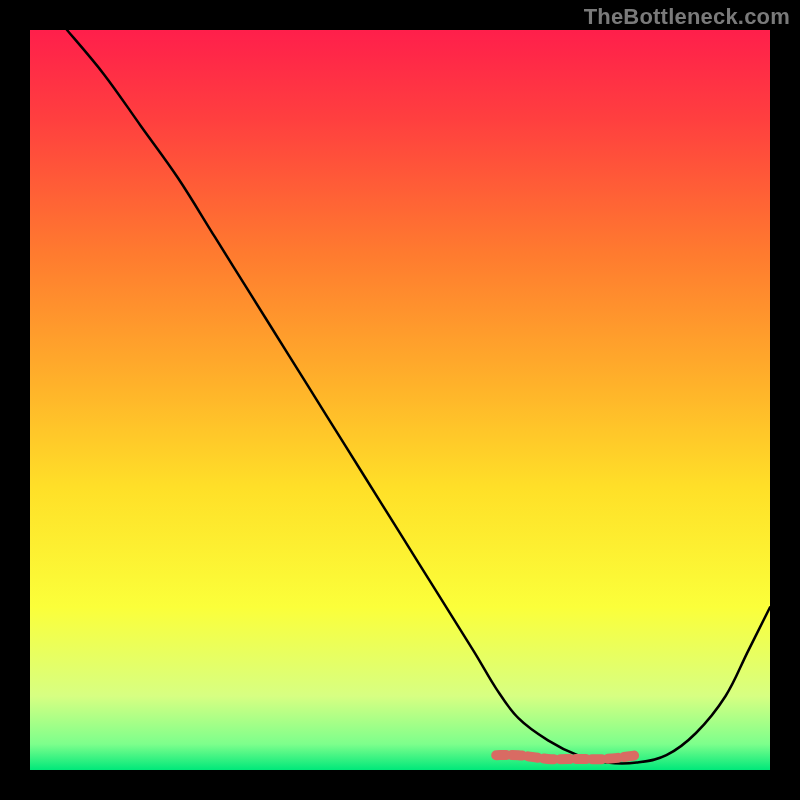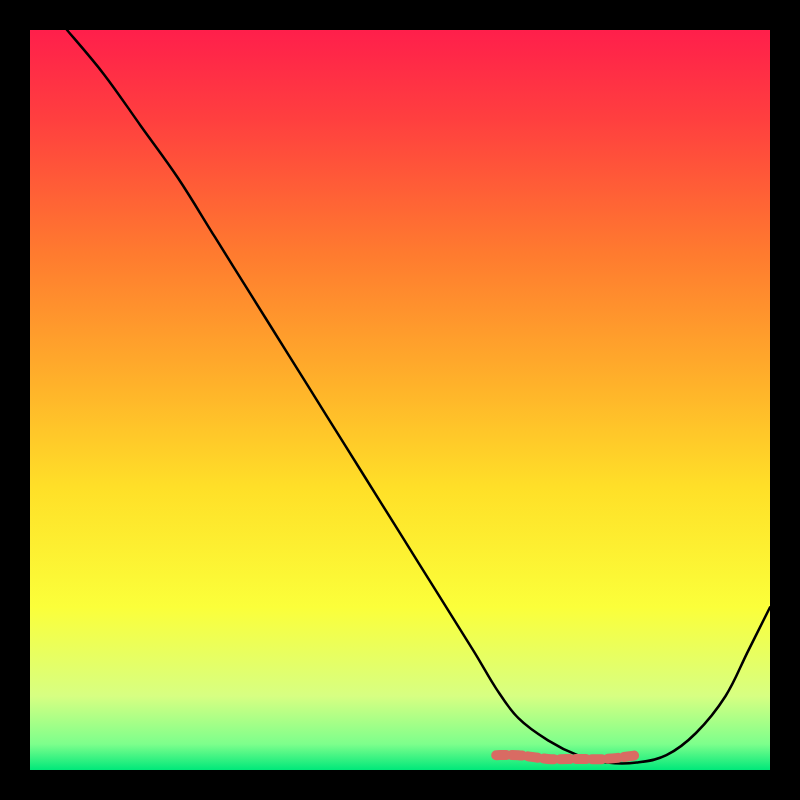--- a/index.html
+++ b/index.html
@@ -36,20 +36,21 @@
   .curve {
     position: absolute;
     inset: 0;
     z-index: 2;
   }
 </style>
 </head>
 <body>
 
 <div class="frame">
+  <div class="watermark">TheBottleneck.com</div>
   <div class="plot">
     <svg class="gradient" viewBox="0 0 740 740" preserveAspectRatio="none">
       <defs>
         <linearGradient id="bg" x1="0" y1="0" x2="0" y2="1">
             <stop offset="0%" stop-color="#ff1f4b"></stop>
             <stop offset="12%" stop-color="#ff3f3f"></stop>
             <stop offset="30%" stop-color="#ff7a2f"></stop>
             <stop offset="48%" stop-color="#ffb22a"></stop>
             <stop offset="62%" stop-color="#ffe028"></stop>
             <stop offset="78%" stop-color="#fbff3a"></stop>

